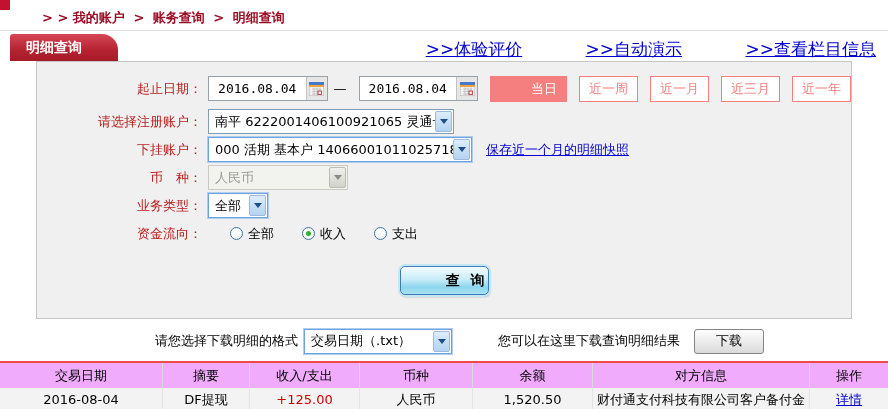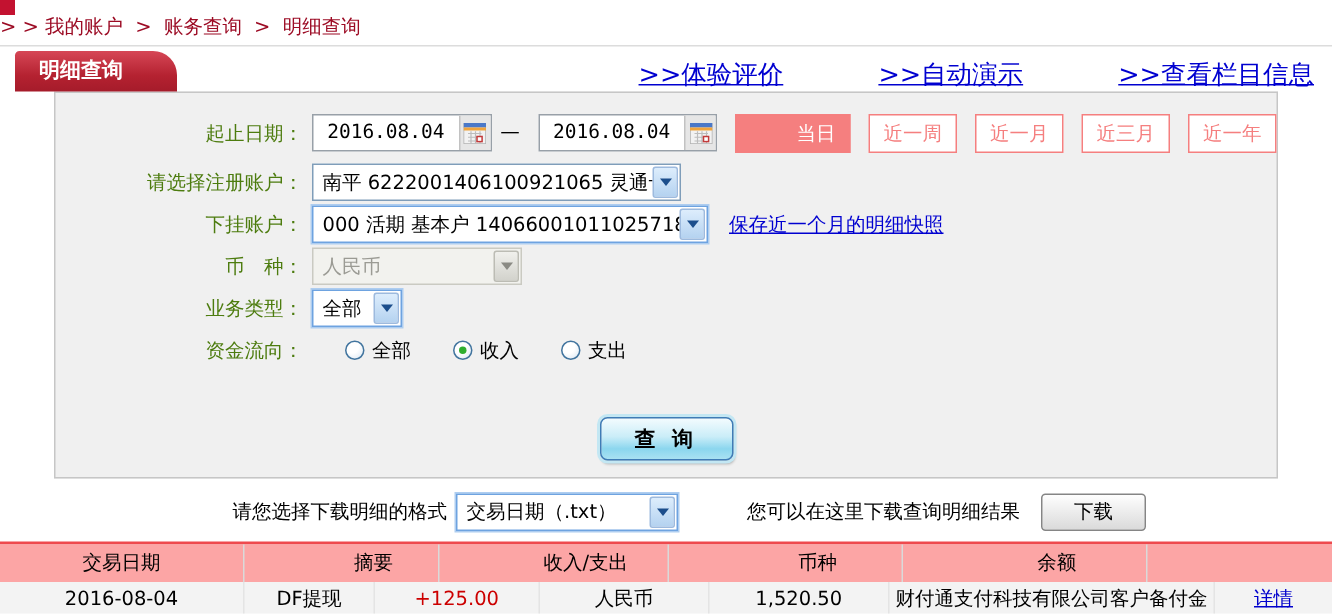--- a/index.html
+++ b/index.html
@@ -2,36 +2,36 @@
 <html><head>
 <meta charset="utf-8">
 <style>
   * { margin:0; padding:0; box-sizing:border-box; }
   body { font-family:"DejaVu Sans","Liberation Sans",sans-serif; background:#fff; }
   .page { position:relative; width:888px; height:409px; background:#fff; overflow:hidden; }
 
   
   .topbar { position:relative; height:31px; border-bottom:1px solid #dcdcdc; }
   .corner-square { position:absolute; left:0; top:0; width:10px; height:10px; background:#c31230; }
-  .breadcrumb { padding:9px 0 0 0; font-size:13px; font-weight:normal; color:#9c0b24; }
+  .breadcrumb { padding:9px 0 0 0; font-size:13px; font-weight:bold; color:#9c0b24;margin-left:42px; }
   .breadcrumb a { color:#9c0b24; text-decoration:none; cursor:pointer; }
   .bc-sep { margin:0 4px; }
 
   
   .tabrow { position:relative; height:30px; display:flex; align-items:flex-end; }
   .tab-active { margin-left:10px; height:27px; line-height:27px; padding:0 36px 0 16px;
     background:linear-gradient(180deg,#d64756 0%,#b52231 60%,#a51b2a 100%);
     color:#fff; font-weight:bold; font-size:14px; border-radius:3px 16px 0 0; cursor:pointer; }
   .toplinks { position:absolute; right:12px; top:7px; font-size:17px; }
   .toplinks a { color:#0000d0; text-decoration:underline; margin-left:58px; cursor:pointer; }
 
   
   .form-box { margin:0 36px; height:258px; background:#f0f0f0; border:1px solid #c6c6c6; padding-top:13px; }
   .form-row { display:flex; align-items:center; }
-  .form-label { width:165px; flex:none; text-align:right; font-size:13px; color:#4d7c0f; }
+  .form-label { width:165px; flex:none; text-align:right; font-size:13px; color:#b91c1c; }
 
   
   .row-date { height:27px; margin-bottom:7px; }
   .date-box { display:flex; align-items:center; width:124px; height:25px; border:1px solid #98a0a8;
     background:#fff; margin-left:6px; cursor:text; }
   .date-text { flex:1; text-align:center; font-size:13px; font-family:"DejaVu Sans Mono","Liberation Mono",monospace; }
   .cal-btn { width:21px; height:23px; display:flex; align-items:center; justify-content:center;
     background:#e6e6e6; border-left:1px solid #c2c2c2; cursor:pointer; }
   .date-dash { margin:0 6px; font-size:13px; }
   .qbtn { height:26px; line-height:24px; padding:0 9px; font-size:13px; margin-left:12px;
@@ -58,38 +58,38 @@
   .row-flow { height:25px; }
   .radio-opt { display:inline-flex; align-items:center; margin-left:28px; cursor:pointer; font-size:13px; }
   .radio-opt:first-of-type { margin-left:10px; }
   .radio { width:13px; height:13px; border-radius:50%; border:1px solid #41749e;
     background:radial-gradient(circle at 35% 30%, #ffffff 40%, #d9e6f2); position:relative;
     display:inline-block; margin-right:5px; flex:none; }
   .radio.selected::after { content:""; position:absolute; left:3px; top:3px; width:5px; height:5px;
     border-radius:50%; background:#2fae2f; }
 
   
-  .query-btn { display:block; margin:32px auto 0; width:89px; height:29px; font-size:14px; font-weight:bold;
+  .query-btn { display:block; margin:20px auto 0; width:89px; height:29px; font-size:14px; font-weight:bold;
     letter-spacing:3px; color:#000; border:1px solid #3f7cb6; border-radius:5px; cursor:pointer;
     font-family:"DejaVu Sans","Liberation Sans",sans-serif;
     background:linear-gradient(180deg,#f3fbfe 0%,#caedf8 45%,#8bd6ee 75%,#a9e1f2 100%);
-    box-shadow:0 0 0 2px #c3e7f3, 1px 2px 2px rgba(0,0,0,0.3); }
+    box-shadow:0 0 0 2px #c3e7f3, 1px 2px 2px rgba(0,0,0,0.3);text-align:right; }
 
   
   .download-row { margin-top:9px; display:flex; align-items:center; padding-left:155px; font-size:13px; height:26px; }
   .dl-hint { margin-left:46px; }
   .dl-btn { margin-left:14px; width:70px; height:25px; border:1px solid #858585; border-radius:3px;
     background:linear-gradient(#fefefe,#dadada); font-size:13px; cursor:pointer;
     font-family:"DejaVu Sans","Liberation Sans",sans-serif; }
   .select.fmt { width:148px; margin-left:6px; }
 
   
   .divider-red { margin-top:7px; height:2px; background:#ee4a4e; }
   .tbl-header, .tbl-row { display:grid; grid-template-columns:163px 87px 110px 113px 120px 217px 78px; }
-  .tbl-header { height:25px; background:#fca5a5;gap:43px; }
+  .tbl-header { height:25px; background:#f0abfc; }
   .tbl-header > div { line-height:25px; text-align:center; font-size:13px; border-right:1px solid #dadada; }
   .tbl-header > div:last-child { border-right:none; }
   .tbl-row { height:23px; background:#f3f3f3; }
   .tbl-row > div { line-height:23px; text-align:center; font-size:13px; border-right:1px solid #e4e4e4;
     white-space:nowrap; overflow:hidden; }
   .tbl-row > div:last-child { border-right:none; }
   .amount-in { color:#cc0000; }
   .detail-link { color:#0000cc; text-decoration:underline; cursor:pointer; }
   .snapshot-link { margin-left:14px; font-size:13px; color:#0000d0; text-decoration:underline; cursor:pointer; }
 </style>

